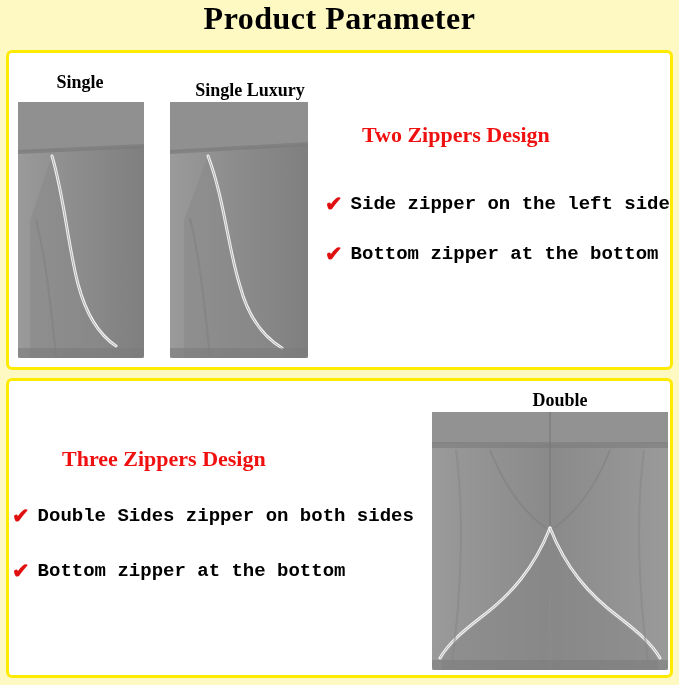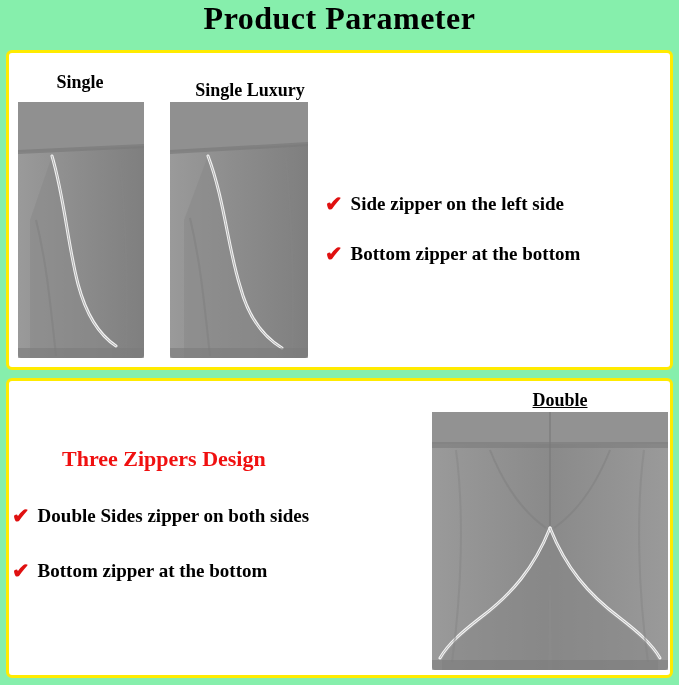--- a/index.html
+++ b/index.html
@@ -11,21 +11,21 @@
     width: 679px;
     height: 685px;
     font-family: "Liberation Sans", sans-serif;
     position: relative;
     overflow: hidden;
   }
   .page {
     position: relative;
     width: 679px;
     height: 685px;
-    background: #86efac;
+    background: #fef9c3;
   }
   .title {
     position: absolute;
     top: 0px;
     left: 0;
     width: 679px;
     text-align: center;
     font-family: "Liberation Serif", serif;
     font-weight: bold;
     font-size: 32px;
@@ -57,21 +57,21 @@
     position: absolute;
     font-family: "Liberation Serif", serif;
     font-weight: bold;
     font-size: 18px;
     color: #000000;
     text-align: center;
     white-space: nowrap;
   }
   #label-single { left: 20px; top: 72px; width: 120px; }
   #label-single-luxury { left: 150px; top: 80px; width: 200px; font-family: Liberation Serif, serif; }
-  #label-double { left: 460px; top: 390px; width: 200px; text-decoration: underline; }
+  #label-double { left: 460px; top: 390px; width: 200px; }
 
   .headline {
     position: absolute;
     font-family: "Liberation Serif", serif;
     font-weight: bold;
     font-size: 22px;
     color: #f01010;
     white-space: nowrap;
   }
   #headline-two { left: 362px; top: 122px; }
@@ -85,21 +85,21 @@
     white-space: nowrap;
   }
   .bullet .check {
     color: #e01010;
     font-size: 21px;
     font-weight: bold;
     line-height: 1;
     transform: translateY(-1px);
   }
   .bullet .txt {
-    font-family: Liberation Serif, serif;
+    font-family: Liberation Mono, monospace;
     font-weight: bold;
     font-size: 19px;
     color: #000000;
   }
   #bullet-1 { left: 325px; top: 193px; }
   #bullet-2 { left: 325px; top: 243px; }
   #bullet-3 { left: 12px; top: 505px; }
   #bullet-4 { left: 12px; top: 560px; }
 
   
@@ -165,20 +165,21 @@
       <path d="M2 50 L140 42 L140 46 L2 54 Z" fill="#7b7b7b" opacity="0.7"></path>
       <path d="M40 56 C58 100, 60 152, 70 188 C78 216, 92 234, 112 246 L112 258 L16 258 L16 120 Z" fill="#888888" opacity="0.55"></path>
       <path d="M40 56 C56 98, 60 148, 72 186 C80 216, 94 236, 114 248" fill="none" stroke="#f2f2f2" stroke-width="3" stroke-linecap="round"></path>
       <path d="M40 56 C56 98, 60 148, 72 186 C80 216, 94 236, 114 248" fill="none" stroke="#6f6f6f" stroke-width="1" stroke-linecap="round" opacity="0.5"></path>
       <path d="M22 118 C32 160, 36 200, 42 256" fill="none" stroke="#7d7d7d" stroke-width="2" opacity="0.5"></path>
       <path d="M118 58 C124 120, 126 190, 124 256" fill="none" stroke="#848484" stroke-width="2" opacity="0.45"></path>
       <rect x="2" y="248" width="138" height="10" fill="#7c7c7c" opacity="0.6"></rect>
     </svg>
   </div>
 
+  <div class="headline" id="headline-two">Two Zippers Design</div>
 
   <div class="bullet" id="bullet-1">
     <span class="check">✔</span>
     <span class="txt">Side zipper on the left side</span>
   </div>
   <div class="bullet" id="bullet-2">
     <span class="check">✔</span>
     <span class="txt">Bottom zipper at the bottom</span>
   </div>
 

